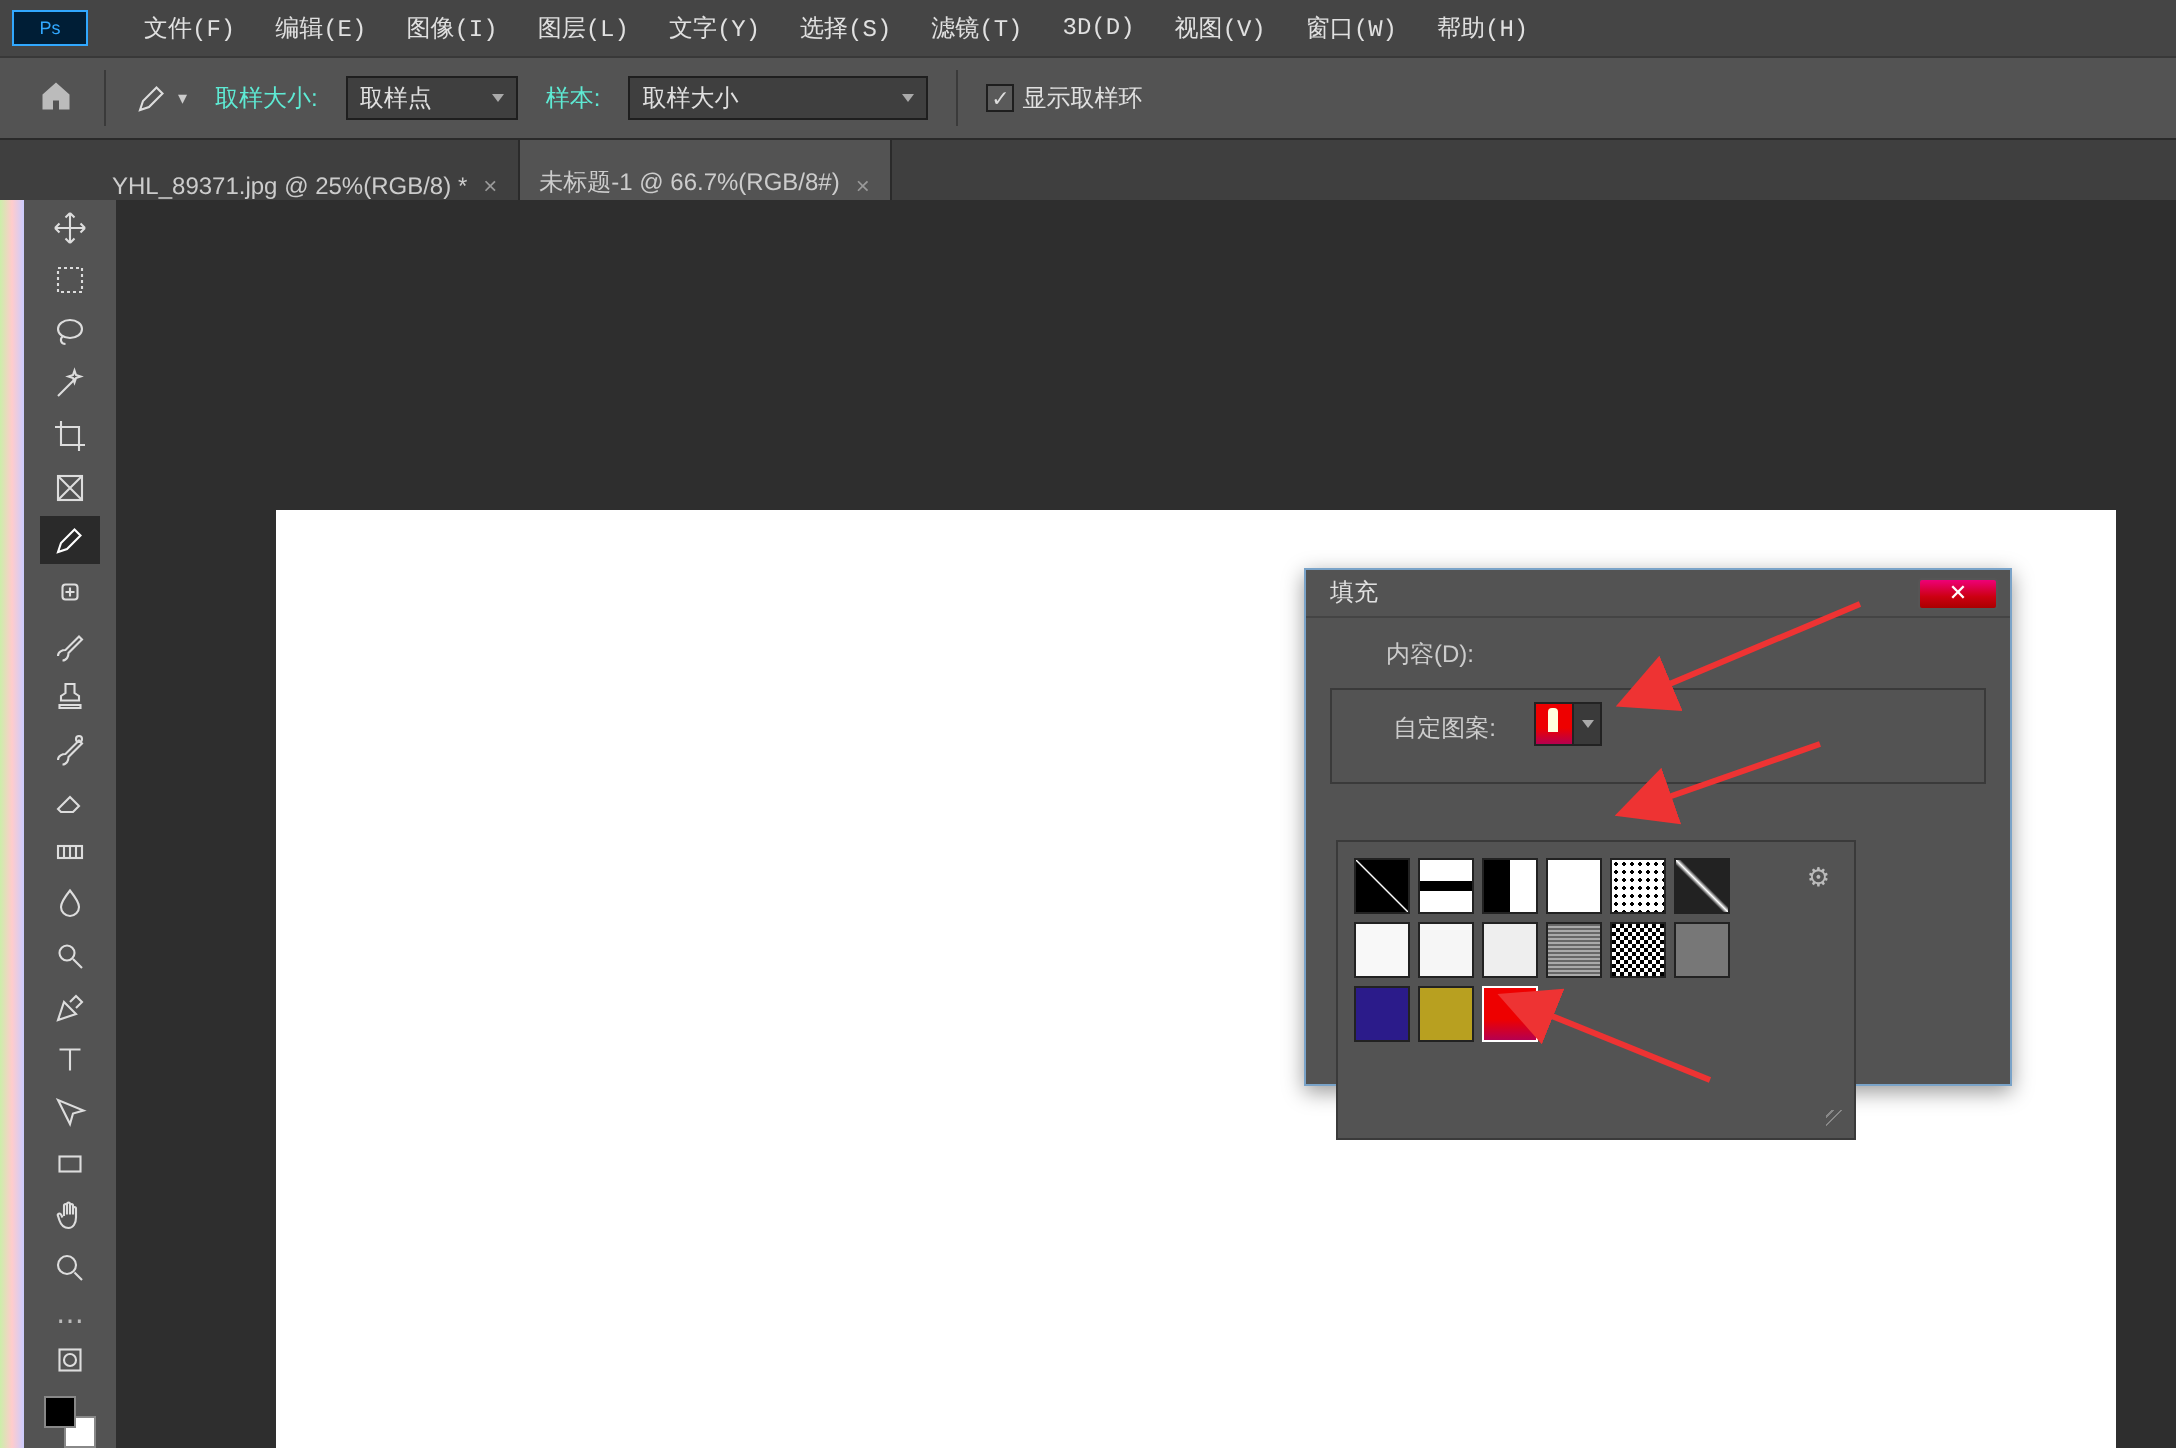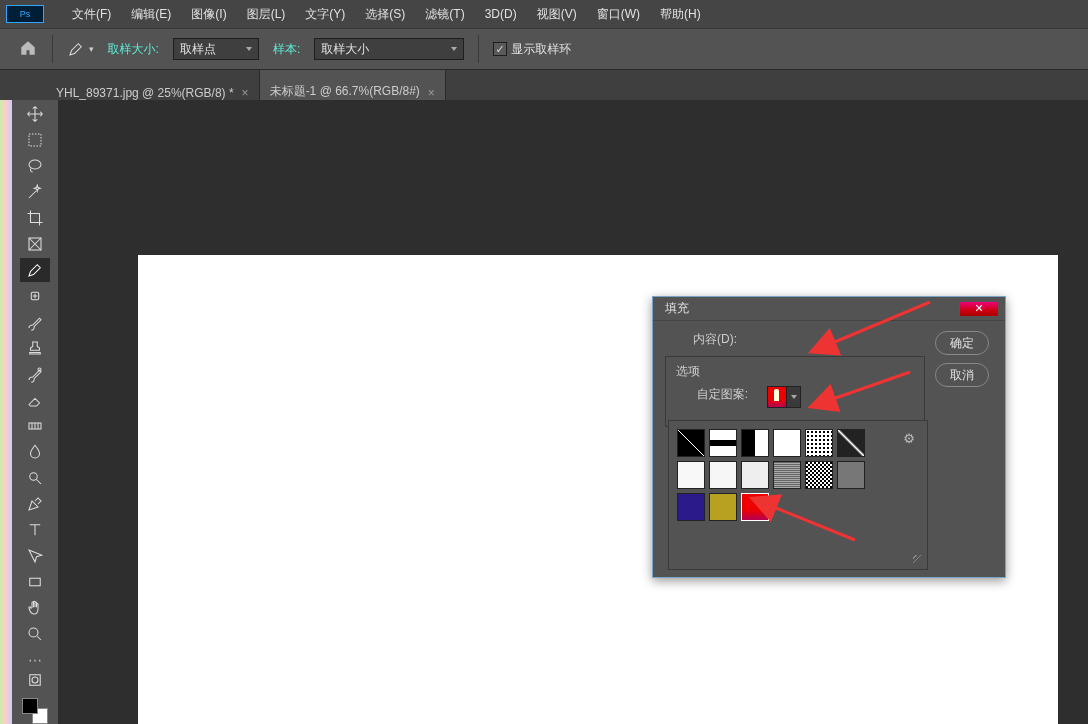--- a/index.html
+++ b/index.html
@@ -30,20 +30,21 @@
       justify-content: center;
       color: #31a8ff;
       font-size: 9px;
       font-weight: normal;
       margin-right: 18px;
     }
     .menu-item {
       padding: 4px 10px;
       color: #e0e0e0;
       cursor: default;
+      font-family: Liberation Mono, monospace;
     }
     
     .optbar {
       height: 42px;
       background: #535353;
       border-top: 1px solid #383838;
       border-bottom: 1px solid #2a2a2a;
       display: flex;
       align-items: center;
       padding-left: 18px;
@@ -163,21 +164,21 @@
     }
     .canvas {
       position:absolute;
       top:155px; left:80px;
       width:920px; height:700px;
       background:#fff;
     }
     
     .dlg {
       position:absolute;
-      top:296px; left:652px;
+      top:284px; left:652px;
       width:354px;
       background:#535353;
       border:1px solid #7aa3c8;
       box-shadow:0 3px 10px rgba(0,0,0,.4);
       font-size:12px;
     }
     .dlg-title {
       height:24px;
       background:#535353;
       display:flex;
@@ -205,21 +206,21 @@
       display:flex;flex-direction:column;gap:8px;
     }
     .dlg-btn {
       width:54px;height:24px;
       border:1px solid #888;
       border-radius:12px;
       display:flex;align-items:center;justify-content:center;
       color:#e0e0e0;
       background:#535353;
     }
-    .row {display:flex;align-items:flex-start;gap:19px;margin-bottom:8px;}
+    .row {display:flex;align-items:flex-end;gap:19px;margin-bottom:8px;}
     .row-label {width:72px;text-align:right;color:#ccc;}
     .dlg-select {
       flex:1;height:22px;
       border:1px solid #333;background:#3f3f3f;
       color:#ddd;padding:0 16px 0 6px;position:relative;
       display:flex;align-items:center;
     }
     .dlg-select::after {
       content:"";position:absolute;right:6px;top:50%;margin-top:-2px;
       border-left:3px solid transparent;border-right:3px solid transparent;
@@ -478,34 +479,29 @@
   <div class="dlg-title">
     <span>填充</span>
     <div class="dlg-close">✕</div>
   </div>
   <div class="dlg-body">
     <div class="dlg-left">
       <div class="row">
         <span class="row-label">内容(D):</span>
       </div>
       <div class="fieldset">
-        <div class="fieldset-title">选项</div>
         <div class="row">
           <span class="row-label">自定图案:</span>
           <div class="swatch-combo">
             <div class="swatch-prev"></div>
             <div class="swatch-dd"></div>
           </div>
         </div>
       </div>
       <div style="height:140px"></div>
-    </div>
-    <div class="dlg-right">
-      <div class="dlg-btn">确定</div>
-      <div class="dlg-btn">取消</div>
     </div>
   </div>
 </div>
 
 <div class="picker">
   <div class="pick-grid">
     <div class="psw" style="background:linear-gradient(45deg,#000 48%,#fff 50%,#000 52%)"></div>
     <div class="psw" style="background:linear-gradient(#fff 40%,#000 40%,#000 60%,#fff 60%);"></div>
     <div class="psw" style="background:linear-gradient(90deg,#000 50%,#fff 50%)"></div>
     <div class="psw" style="background:#fff"></div>

